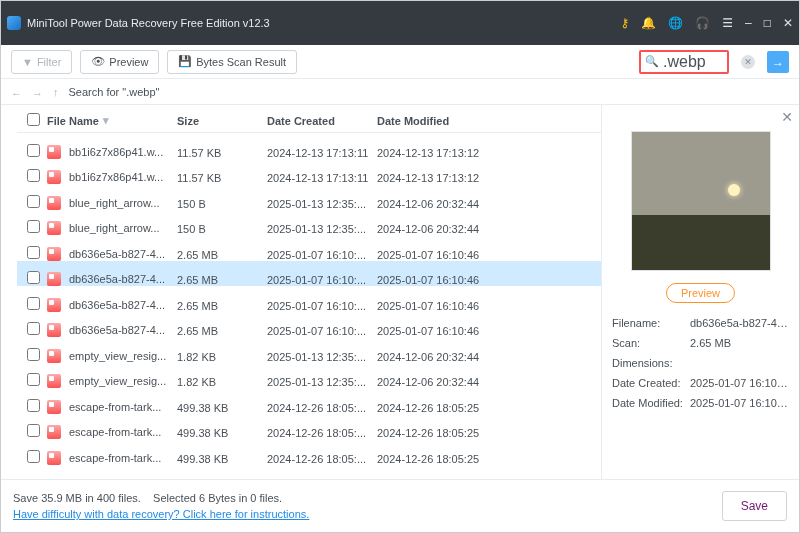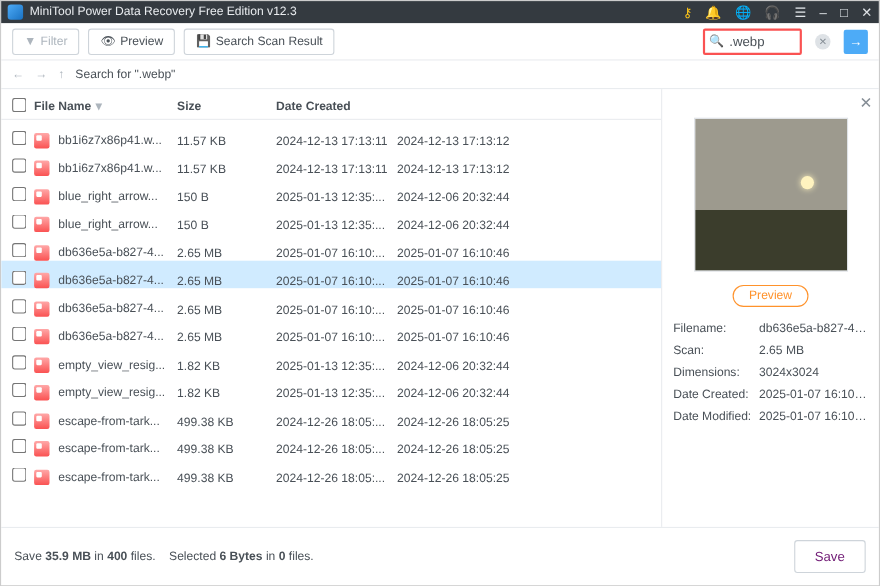--- a/index.html
+++ b/index.html
@@ -1,44 +1,44 @@
 <!DOCTYPE html>
 <html><head>
 <meta charset="utf-8">
 <style>
   * { box-sizing: border-box; margin: 0; padding: 0; font-family: "Segoe UI", Arial, sans-serif; }
   body { width: 800px; height: 533px; overflow: hidden; background: #fff; border: 1px solid #ccc; display: flex; flex-direction: column; font-size: 12px; color: #333; }
 
   
-  .titlebar { height: 20px; background: #343a40; color: #e9ecef; display: flex; align-items: center; padding: 0 6px; }
+  .titlebar { height: 44px; background: #343a40; color: #e9ecef; display: flex; align-items: center; padding: 0 6px; }
   .titlebar .logo { width: 14px; height: 14px; background: linear-gradient(135deg,#4dabf7,#1971c2); border-radius: 3px; margin-right: 6px; }
   .titlebar .title { font-size: 11px; flex: 1; }
   .winicons { display: flex; gap: 12px; align-items: center; }
   .winicons span { font-size: 12px; color: #dee2e6; cursor: pointer; }
   .key-icon { color: #fcc419 !important; }
 
   
   .toolbar { height: 34px; display: flex; align-items: center; padding: 0 10px; gap: 8px; border-bottom: 1px solid #e9ecef; }
   .btn { height: 24px; padding: 0 10px; border: 1px solid #ced4da; border-radius: 3px; background: #fff; font-size: 11px; display: inline-flex; align-items: center; gap: 4px; cursor: pointer; color: #495057; }
   .btn.disabled { color: #adb5bd; }
   .toolbar .spacer { flex: 1; }
   .search-wrap { display: flex; align-items: center; border: 2px solid #fa5252; border-radius: 2px; height: 24px; padding: 0 4px; gap: 4px; }
   .search-wrap .sicon { color: #868e96; font-size: 11px; }
-  .search-wrap input { border: none; outline: none; font-size: 12px; width: 60px; color: #495057; }
+  .search-wrap input { border: none; outline: none; font-size: 16px; width: 60px; color: #495057; }
   .clear-btn { width: 14px; height: 14px; border-radius: 50%; background: #dee2e6; color: #868e96; font-size: 9px; display: flex; align-items: center; justify-content: center; margin-left: 4px; }
   .go-btn { width: 22px; height: 22px; background: #4dabf7; color: #fff; display: flex; align-items: center; justify-content: center; border-radius: 2px; margin-left: 4px; font-size: 12px; }
 
   
   .crumb { height: 26px; display: flex; align-items: center; padding: 0 10px; gap: 10px; border-bottom: 1px solid #e9ecef; color: #868e96; font-size: 11px; }
   .crumb .arrow { color: #adb5bd; }
   .crumb .path { color: #495057; }
 
   
   .main { flex: 1; display: flex; overflow: hidden; border-bottom: 1px solid #e9ecef; }
-  .list-pane { flex: 1; display: flex; flex-direction: column; overflow: hidden; padding: 4px 0 0 0;}
+  .list-pane { flex: 1; display: flex; flex-direction: column; overflow: hidden; padding: 4px 0 0 16px;}
   .headers { display: flex; height: 24px; align-items: center; border-bottom: 1px solid #e9ecef; font-size: 11px; color: #495057; font-weight: 600; padding-left: 10px; }
   .col-cb   { width: 20px; }
   .col-name { width: 130px; display:flex; align-items:center; gap:4px;}
   .col-size { width: 90px; }
   .col-dc   { width: 110px; }
   .col-dm   { flex: 1; }
   .rows { flex: 1; overflow-y: auto; }
   .rows::-webkit-scrollbar { width: 8px; }
   .rows::-webkit-scrollbar-thumb { background: #ced4da; border-radius: 4px; }
   .row { display: flex; align-items: flex-end; height: 25.5px; font-size: 11px; color: #495057; padding-left: 10px; }
@@ -58,21 +58,21 @@
   .meta-label{ width:78px; color:#495057;}
   .meta-val{ flex:1; white-space:nowrap; overflow:hidden; text-overflow:ellipsis;}
 
   
   .statusbar { height: 52px; display:flex; align-items:center; padding: 0 12px; gap: 14px; }
   .statusbar .info { font-size: 11px; color:#495057; line-height:16px;}
   .statusbar .info a { color:#228be6; text-decoration: underline; font-size:11px;}
   .statusbar .spacer { flex:1; }
   .big-btn { height:30px; padding:0 18px; border:1px solid #ced4da; border-radius:3px; background:#fff; font-size:12px; cursor:pointer; color:#495057;}
   .big-btn.disabled { color:#701a75; }
-  b{font-weight:700;text-align:right;}
+  b{font-weight:400;text-align:right;}
 </style>
 </head>
 <body>
 
 <div class="titlebar">
   <div class="logo"></div>
   <div class="title">MiniTool Power Data Recovery Free Edition v12.3</div>
   <div class="winicons">
     <span class="key-icon">⚷</span>
     <span>🔔</span>
@@ -89,21 +89,21 @@
   <button class="btn disabled">
       <span>▼</span>
       <span>Filter</span>
     </button>
   <button class="btn">
       <span>👁</span>
       <span>Preview</span>
     </button>
   <button class="btn">
       <span>💾</span>
-      <span>Search Scan Result</span>
+      <span>Bytes Scan Result</span>
     </button>
   <div class="spacer"></div>
   <div class="search-wrap">
     <span class="sicon">🔍</span>
     <input type="text" value=".webp" style="">
   </div>
   <div class="clear-btn">✕</div>
   <div class="go-btn">→</div>
 </div>
 
@@ -117,20 +117,21 @@
 <div class="main">
   <div class="list-pane">
     <div class="headers">
       <div class="col-cb"><input type="checkbox" style=""></div>
       <div class="col-name">
           <span>File Name</span>
           <span style="color:#adb5bd;">▾</span>
         </div>
       <div class="col-size">Size</div>
       <div class="col-dc">Date Created</div>
+      <div class="col-dm">Date Modified</div>
     </div>
     <div class="rows" id="rows">
         <div class="row">
           <div class="col-cb"><input type="checkbox" style=""></div>
           <div class="col-name">
             <span class="ficon"></span>
             <span class="fname">bb1i6z7x86p41.w...</span>
           </div>
           <div class="col-size">11.57 KB</div>
           <div class="col-dc">2024-12-13 17:13:11</div>
@@ -266,36 +267,36 @@
     <div class="meta-row">
         <span class="meta-label">Filename:</span>
         <span class="meta-val">db636e5a-b827-41e8-8</span>
       </div>
     <div class="meta-row">
         <span class="meta-label">Scan:</span>
         <span class="meta-val">2.65 MB</span>
       </div>
     <div class="meta-row">
         <span class="meta-label">Dimensions:</span>
-        <span class="meta-val">3024x3024</span>
       </div>
     <div class="meta-row">
         <span class="meta-label">Date Created:</span>
         <span class="meta-val">2025-01-07 16:10:27</span>
       </div>
     <div class="meta-row">
         <span class="meta-label">Date Modified:</span>
         <span class="meta-val">2025-01-07 16:10:46</span>
       </div>
   </div>
 </div>
 
 <div class="statusbar">
   <div class="info">
     <div>
       <span>Save </span><b>35.9 MB</b><span> in </span><b>400</b><span> files.</span>
       &nbsp;&nbsp;
       <span>Selected </span><b>6 Bytes</b><span> in </span><b>0</b><span> files.</span>
     </div>
+    <a href="#">Have difficulty with data recovery? Click here for instructions.</a>
   </div>
   <div class="spacer"></div>
   <button class="big-btn disabled">Save</button>
 </div>
 
 </body></html>

